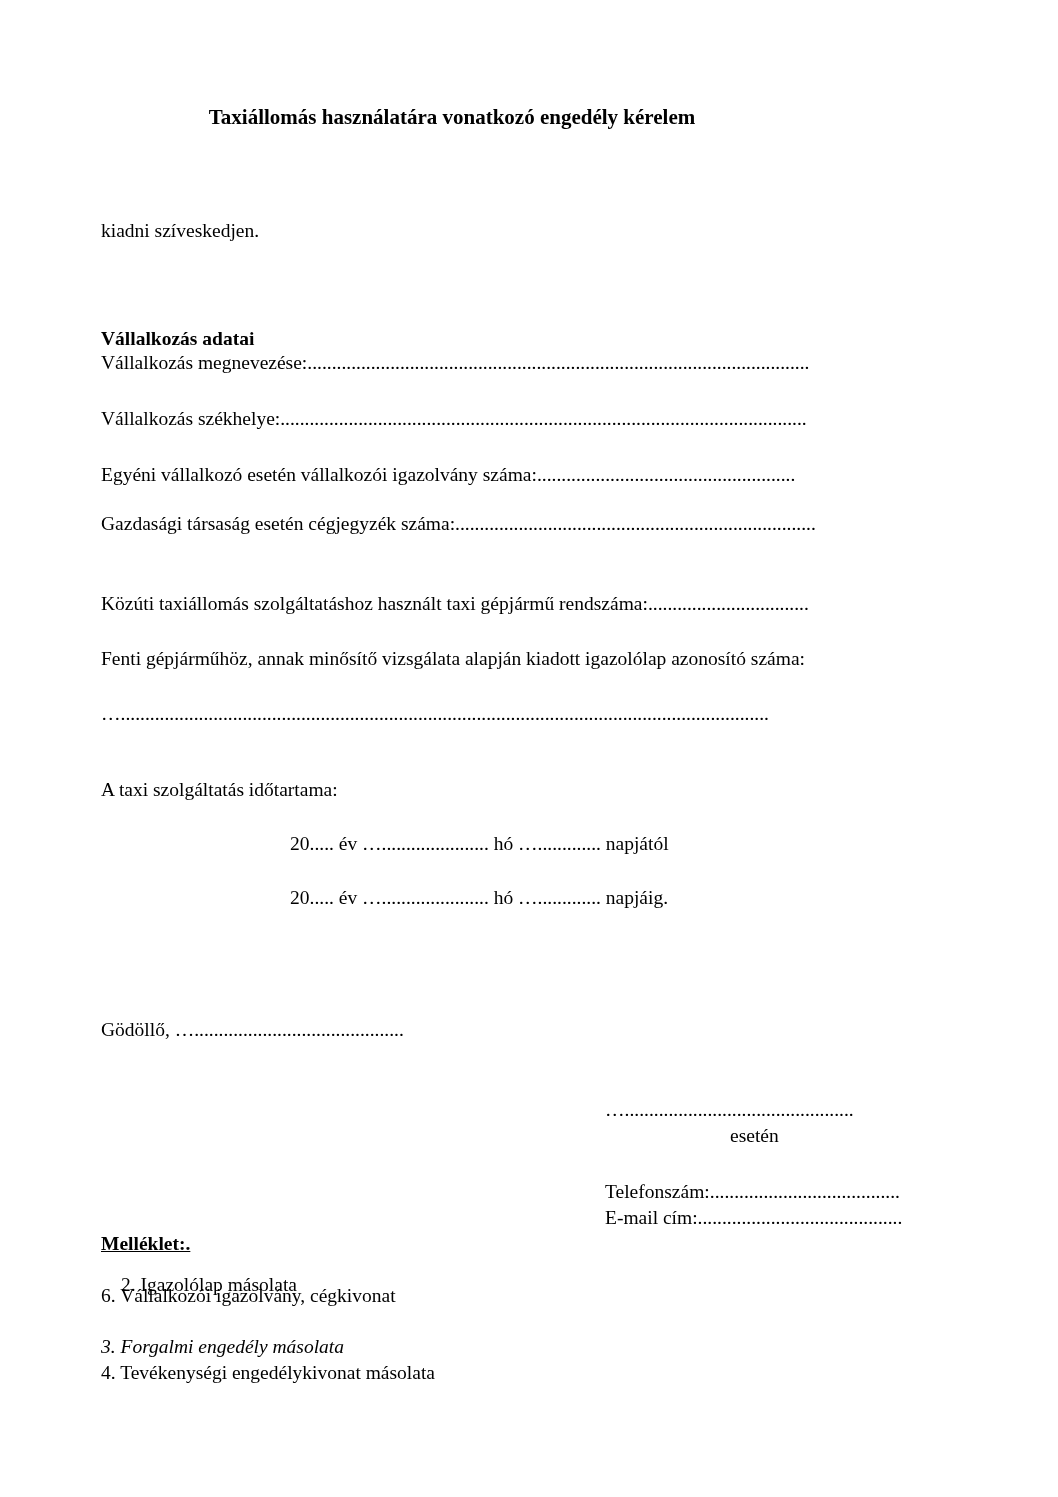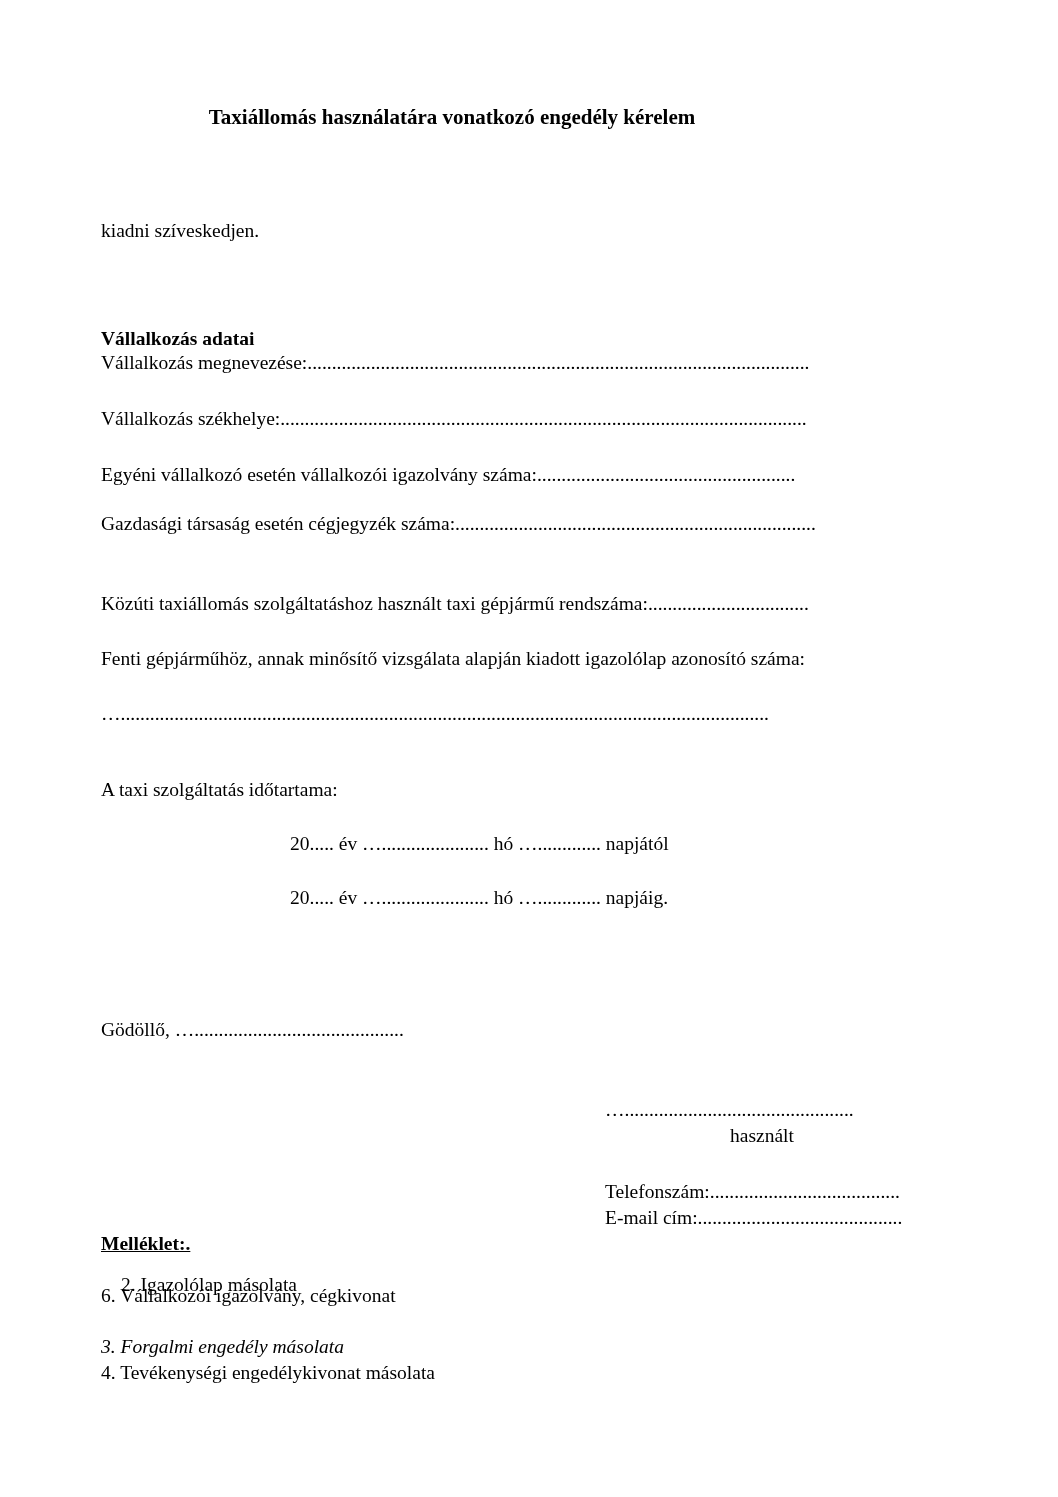--- a/index.html
+++ b/index.html
@@ -63,21 +63,21 @@
 
 <div class="line" style="top:778px;">A taxi szolgáltatás időtartama:</div>
 
 <div class="center-block" style="left:290px; top:832px;">20..... év …...................... hó …............. napjától</div>
 
 <div class="center-block" style="left:290px; top:886px;">20..... év …...................... hó …............. napjáig.</div>
 
 <div class="line" style="top:1018px;">Gödöllő, …...........................................</div>
 
 <div class="center-block" style="left:605px; top:1098px;">…...............................................</div>
-<div class="center-block" style="left:730px; top:1124px;">használt</div>
+<div class="center-block" style="left:730px; top:1124px;">esetén</div>
 
 <div class="center-block" style="left:605px; top:1180px;">Telefonszám:.......................................</div>
 <div class="center-block" style="left:605px; top:1206px;">E-mail cím:..........................................</div>
 
 <div class="line bold underline" style="top:1232px;">Melléklet:.</div>
 
 <div class="line" style="top:1284px;">6. Vállalkozói igazolvány, cégkivonat</div>
 <div class="line" style="top:1273px;margin-left:20px;">2. Igazolólap másolata</div>
 <div class="line" style="top:1335px;font-style:italic;">3. Forgalmi engedély másolata</div>
 <div class="line" style="top:1361px;">4. Tevékenységi engedélykivonat másolata</div>

